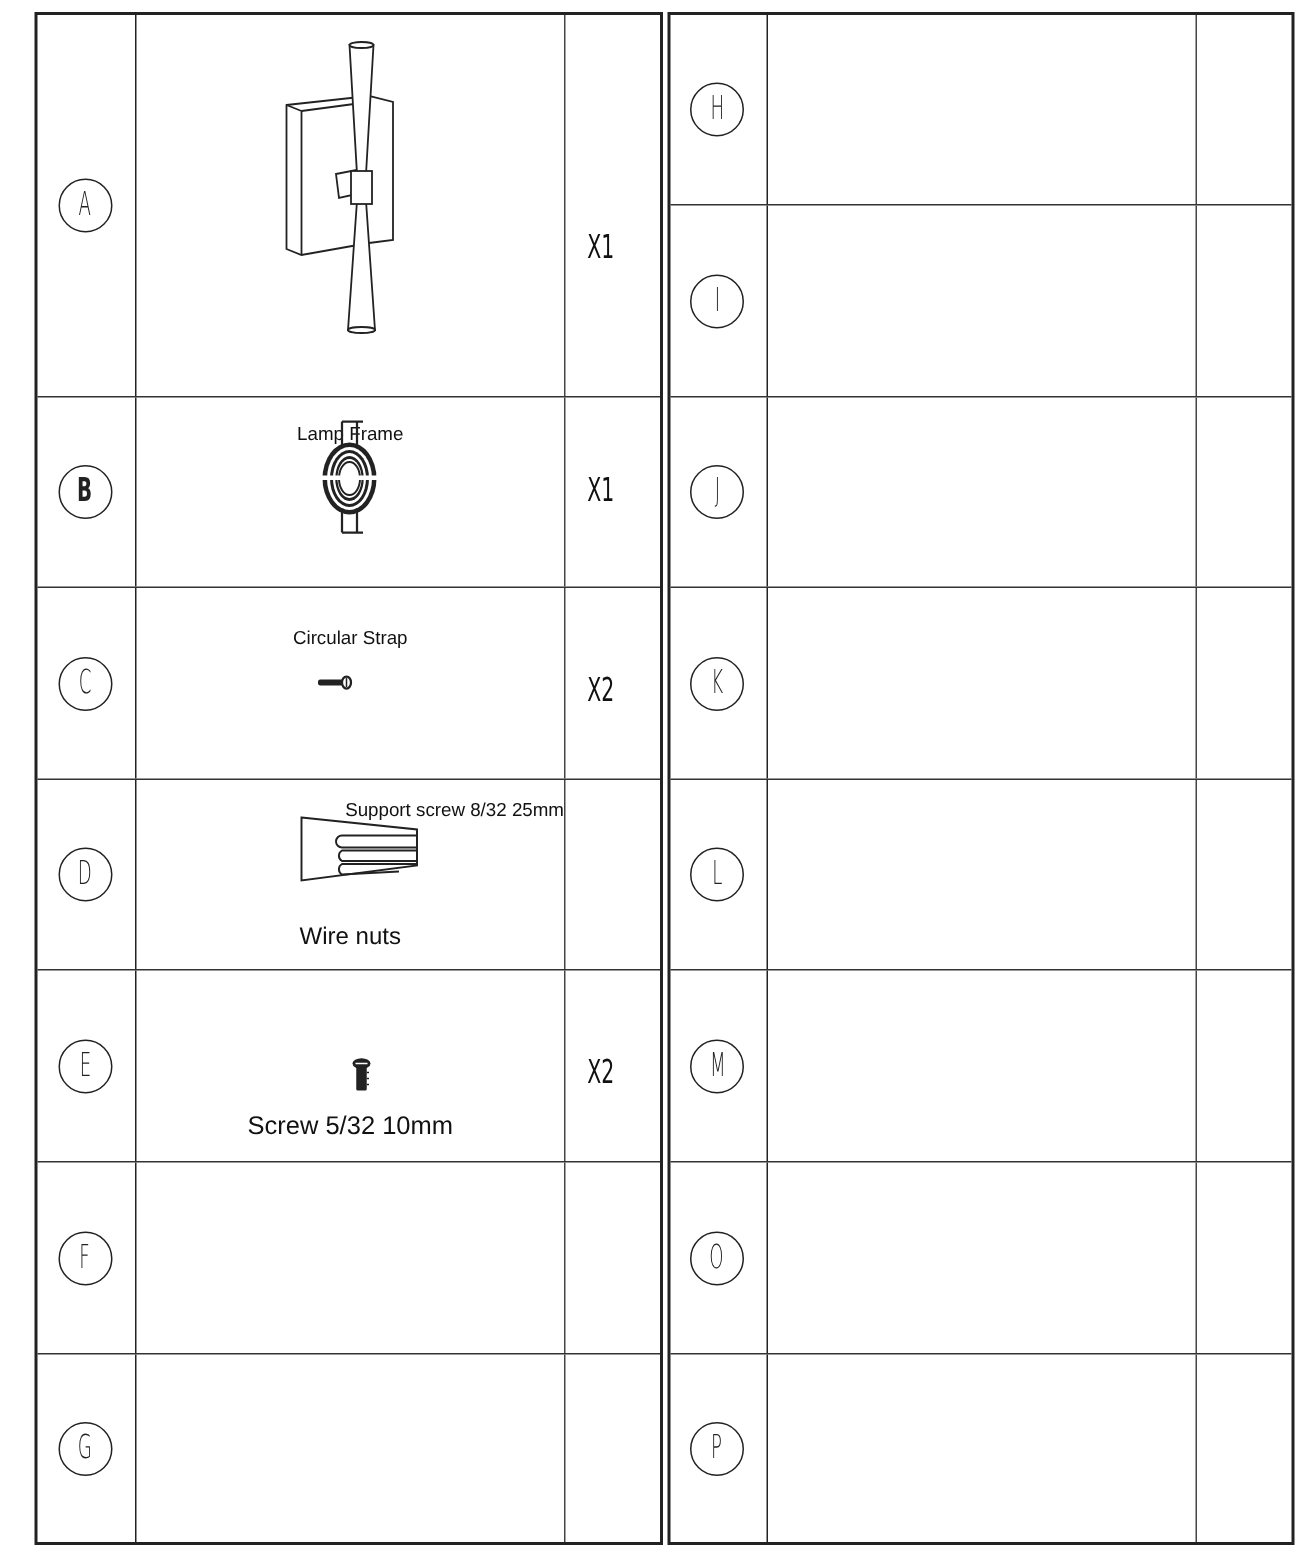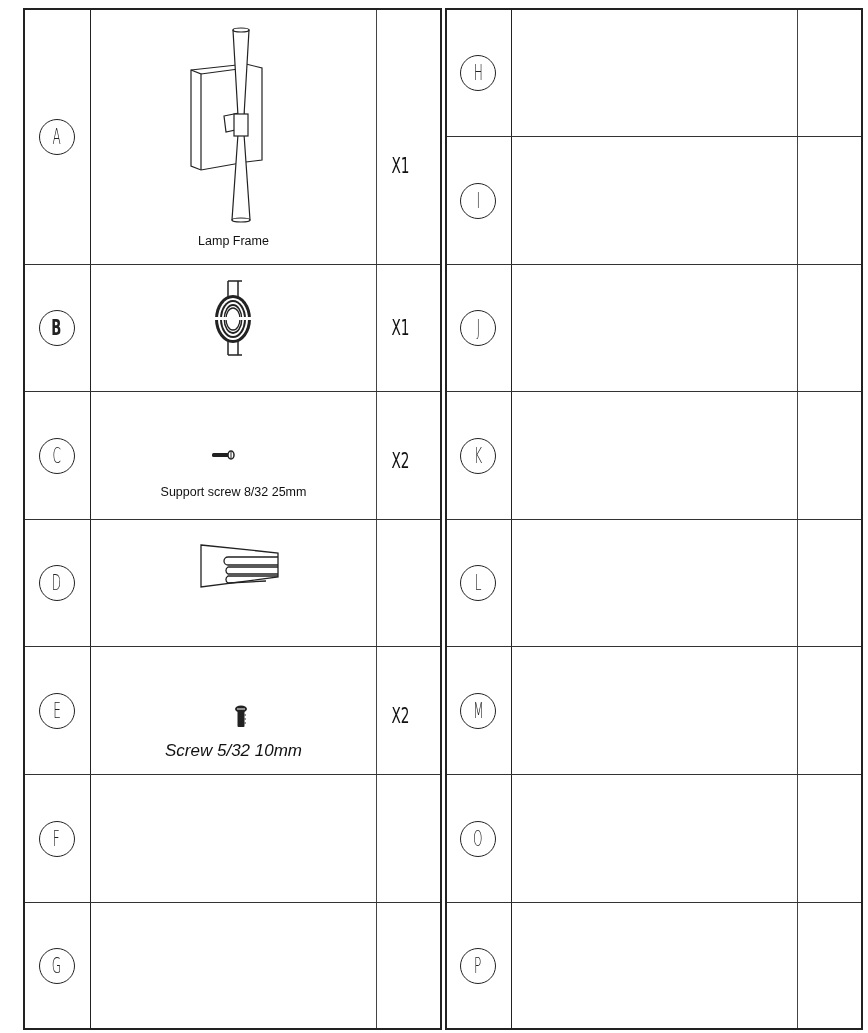--- a/index.html
+++ b/index.html
@@ -85,23 +85,23 @@
       transform: scaleX(0.62);
     }
 
     .item-label {
       position: absolute;
       left: 0;
       right: 0;
       text-align: center;
       color: #111;
     }
-    .lbl-sm { font-size: 12.5px; }
+    .lbl-sm { font-size: 12.5px; margin-top: 48px; }
     .lbl-md { font-size: 16px; }
-    .lbl-lg { font-size: 17px; font-style: italic; }
+    .lbl-lg { font-size: 17px; }
 
     .icon {
       position: absolute;
     }
     svg { display: block; }
   </style>
 </head>
 <body>
 
 <div id="left-table" class="tbl">
@@ -161,41 +161,42 @@
           <ellipse cx="22" cy="40" rx="13" ry="19" fill="#222"></ellipse>
           <ellipse cx="22" cy="40" rx="11" ry="17" fill="#fff"></ellipse>
           <ellipse cx="22" cy="40" rx="9.5" ry="15" fill="#222"></ellipse>
           <ellipse cx="22" cy="40" rx="8" ry="13" fill="#fff"></ellipse>
           <ellipse cx="22" cy="40" rx="7" ry="11" fill="#fff" stroke="#222" stroke-width="1.3"></ellipse>
 
           <rect x="2" y="38" width="14" height="3" fill="#fff"></rect>
           <rect x="28" y="38" width="14" height="3" fill="#fff"></rect>
         </svg>
       </div>
+      <div class="item-label lbl-sm" style="top:105px;">Circular Strap</div>
     </div>
     <div class="cell cell-qty">
       <div class="qty" style="top:50px;">X1</div>
     </div>
   </div>
 
   <div class="row" style="top:382px; height:128px;">
     <div class="cell cell-letter">
       <div class="circle-wrap">
         <span class="ltr">C</span>
       </div>
     </div>
     <div class="cell cell-item">
       <div class="icon" style="left:120px; top:58px;">
         <svg width="26" height="10" viewBox="0 0 26 10">
           <rect x="1" y="3" width="17" height="4" rx="1.5" fill="#222"></rect>
           <ellipse cx="20" cy="5" rx="3" ry="4" fill="#fff" stroke="#222" stroke-width="1.5"></ellipse>
           <line x1="20" y1="2" x2="20" y2="8" stroke="#222" stroke-width="1"></line>
         </svg>
       </div>
-      <div class="item-label lbl-sm" style="top:93px;">Support screw  8/32 25mm</div>
+      <div class="item-label lbl-sm" style="top:93px;text-align:right;">Support screw  8/32 25mm</div>
     </div>
     <div class="cell cell-qty">
       <div class="qty" style="top:56px;">X2</div>
     </div>
   </div>
 
   <div class="row" style="top:510px; height:127px;">
     <div class="cell cell-letter">
       <div class="circle-wrap">
         <span class="ltr">D</span>
@@ -204,20 +205,21 @@
     <div class="cell cell-item">
       <div class="icon" style="left:109px; top:23px;">
         <svg width="82" height="46" viewBox="0 0 82 46">
           <polygon points="1,2 78,10 78,34 1,44" fill="#fff" stroke="#222" stroke-width="1.3"></polygon>
           <path d="M78,14 L28,14 A4,4 0 0 0 28,22 L78,22" fill="none" stroke="#222" stroke-width="1.3"></path>
           <path d="M78,18 L30,18" fill="none" stroke="#fff" stroke-width="0"></path>
           <path d="M78,24 L28,24 A4,4 0 0 0 28,31 L78,31" fill="none" stroke="#222" stroke-width="1.3"></path>
           <path d="M78,33 L28,33 A4,4 0 0 0 28,40 L66,38" fill="none" stroke="#222" stroke-width="1.3"></path>
         </svg>
       </div>
+      <div class="item-label lbl-md" style="top:96px;">Wire nuts</div>
     </div>
   </div>
 
   <div class="row" style="top:637px; height:128px;">
     <div class="cell cell-letter">
       <div class="circle-wrap">
         <span class="ltr">E</span>
       </div>
     </div>
     <div class="cell cell-item">

